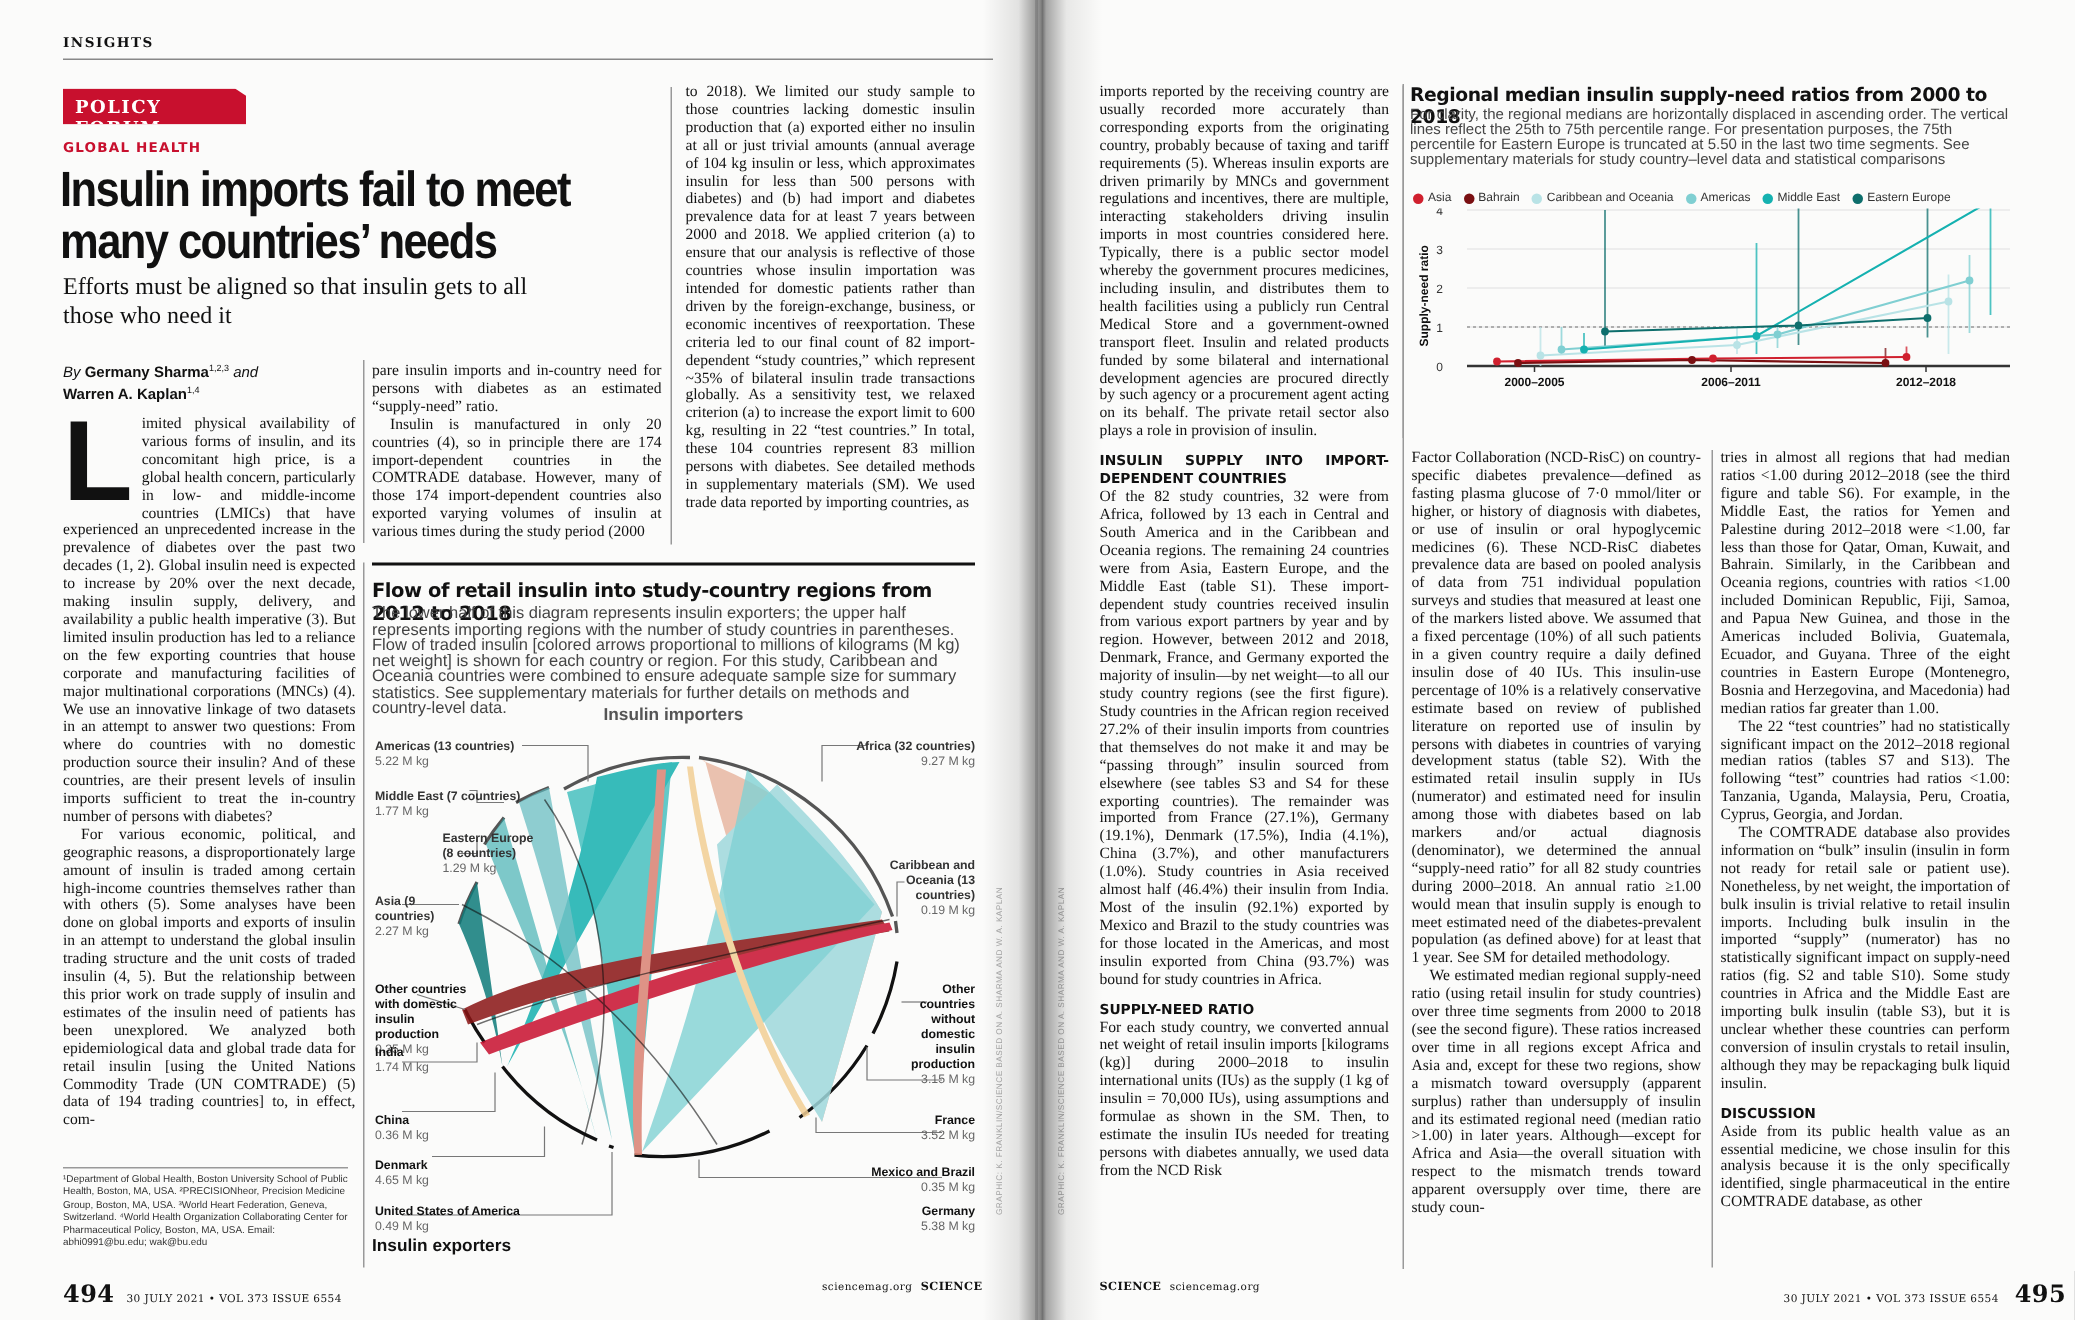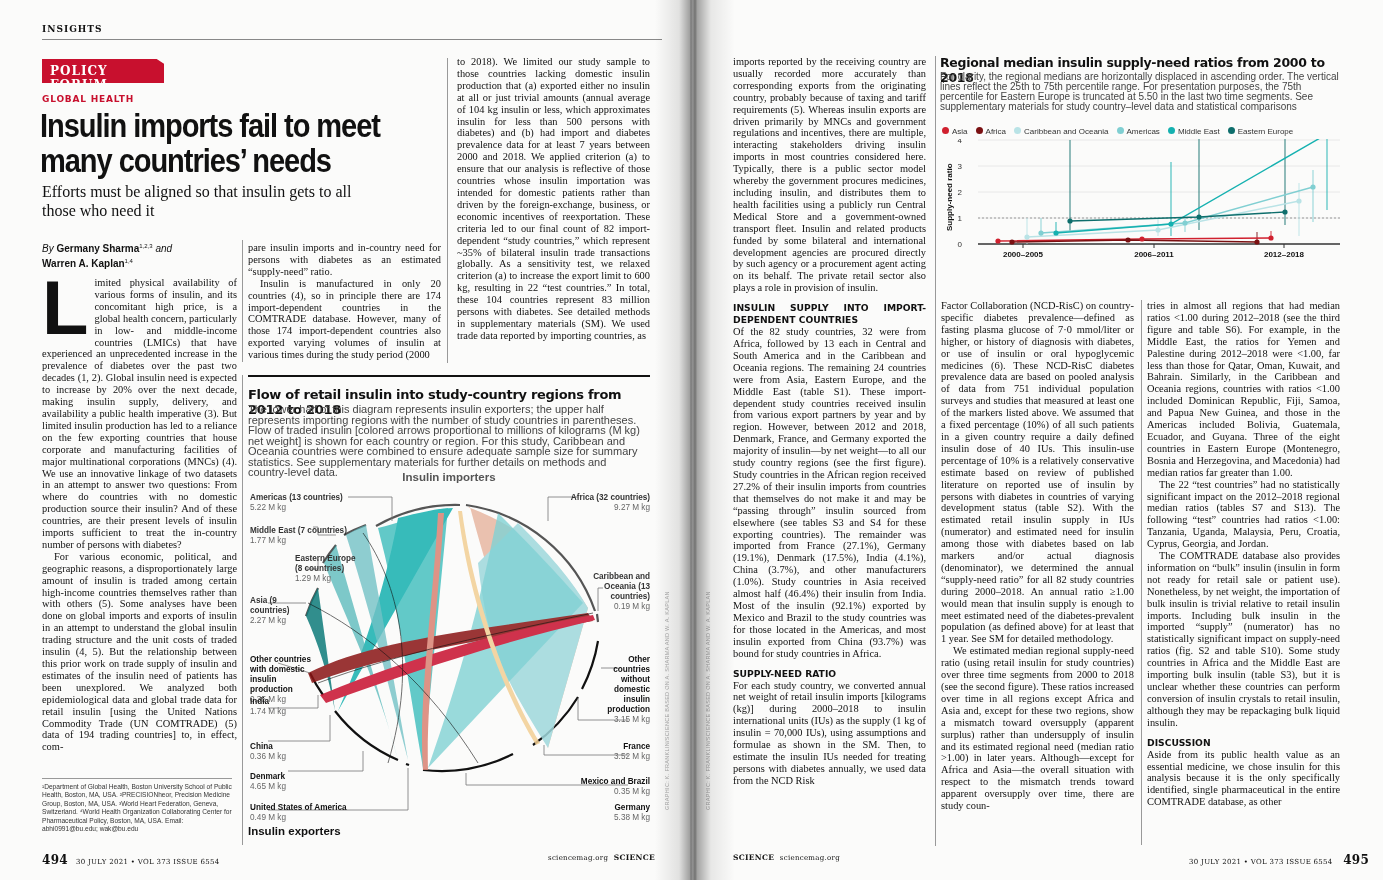--- a/index.html
+++ b/index.html
@@ -23,42 +23,42 @@
   .byline sup { font-size: 6px; }
   .col { position: absolute; font-family: "Liberation Serif", serif; font-size: 10.4px; line-height: 11.9px; text-align: justify; hyphens: auto; }
   .col p { text-indent: 12px; }
   .col p.noindent { text-indent: 0; }
   .vrule { position: absolute; width: 1px; background: #999; }
   .dropcap { float: left; font-family: "Liberation Sans", sans-serif; font-weight: bold; font-size: 76px; line-height: 62px; height: 68px; margin: 0 6px 0 0; }
   .subhead { font-family: "DejaVu Sans", sans-serif; font-weight: bold; font-size: 9.2px; line-height: 12px; margin-top: 8px; }
   .footnote-rule { position: absolute; left: 42px; top: 778px; width: 190px; height: 1px; background: #999; }
   .footnotes { position: absolute; left: 42px; top: 783px; width: 195px; font-family: "Liberation Sans", sans-serif; font-size: 6.6px; line-height: 8.4px; color: #333; }
   .folio { position: absolute; top: 853px; font-family: "DejaVu Serif", serif; font-size: 7px; letter-spacing: 0.3px; }
-  .folio b { font-size: 12px; margin-right: 8px; }
+  .folio b { font-size: 16px; margin-right: 8px; }
   .fig-title { font-family: "DejaVu Sans", sans-serif; font-weight: bold; font-size: 13px; letter-spacing: -0.3px; }
   .fig-caption { font-family: "Liberation Sans", sans-serif; font-size: 11px; line-height: 10.5px; color: #444; }
   .fig1 { position: absolute; left: 248px; top: 375px; width: 402px; height: 470px; }
   .fig1-rule { position: absolute; left: 0; top: 0; width: 402px; height: 2px; background: #111; }
   .fig1 .fig-title { position: absolute; left: 0; top: 12px; }
   .fig1 .fig-caption { position: absolute; left: 0; top: 29px; width: 400px; }
   .imp-label { position: absolute; top: 96px; width: 402px; text-align: center; font-family: "Liberation Sans", sans-serif; font-weight: bold; font-size: 11.5px; color: #555; }
   .exp-label { position: absolute; top: 450px; width: 402px; text-align: left; font-family: "Liberation Sans", sans-serif; font-weight: bold; font-size: 11.5px; color: #111; }
   .chord-svg { position: absolute; left: 0; top: 108px; }
   .rlabel { position: absolute; font-family: "Liberation Sans", sans-serif; font-size: 8.2px; line-height: 10px; }
   .rlabel .n { font-weight: bold; color: #333; }
   .rlabel .v { color: #666; }
   .rlabel.exp .n { color: #111; }
   .rlabel.right { text-align: right; }
   .credit { position: absolute; font-family: "Liberation Sans", sans-serif; font-size: 5.5px; color: #aaa; transform: rotate(-90deg); transform-origin: left top; white-space: nowrap; letter-spacing: 0.3px; }
   .fig2 { position: absolute; left: 940px; top: 55px; width: 410px; height: 240px; }
   .fig2-vrule { position: absolute; left: 935px; top: 57px; width: 1px; height: 235px; background: #999; }
   .fig2 .fig-title { position: absolute; left: 0; top: 0; font-size: 12.5px; }
   .fig2 .fig-caption { position: absolute; left: 0; top: 17px; width: 405px; font-size: 10px; line-height: 10px; }
   .legend { position: absolute; left: 2px; top: 72px; display: flex; gap: 8px; font-family: "Liberation Sans", sans-serif; font-size: 8px; color: #333; }
-  .legend span.item { display: flex; align-items: flex-start; gap: 3px; }
+  .legend span.item { display: flex; align-items: flex-end; gap: 3px; }
   .legend .dot { width: 7px; height: 7px; border-radius: 50%; display: inline-block; }
   .line-svg { position: absolute; left: 0; top: 84px; }
 </style>
 </head>
 <body>
 
 <div class="page page-left">
   <div class="section-label">INSIGHTS</div>
   <div class="top-rule"></div>
   <div class="policy-tag">POLICY FORUM</div>
@@ -279,21 +279,21 @@
   <div class="fig-title">Regional median insulin supply-need ratios from 2000 to 2018</div>
   <div class="fig-caption">For clarity, the regional medians are horizontally displaced in ascending order. The vertical lines reflect the 25th to 75th percentile range. For presentation purposes, the 75th percentile for Eastern Europe is truncated at 5.50 in the last two time segments. See supplementary materials for study country–level data and statistical comparisons</div>
 
   <div class="legend">
     <span class="item">
         <span class="dot" style="background:#d0202e"></span>
         <span>Asia</span>
       </span>
     <span class="item">
         <span class="dot" style="background:#7a1012"></span>
-        <span>Africa</span>
+        <span>Bahrain</span>
       </span>
     <span class="item">
         <span class="dot" style="background:#b9e3e6"></span>
         <span>Caribbean and Oceania</span>
       </span>
     <span class="item">
         <span class="dot" style="background:#80cfd2"></span>
         <span>Americas</span>
       </span>
     <span class="item">

